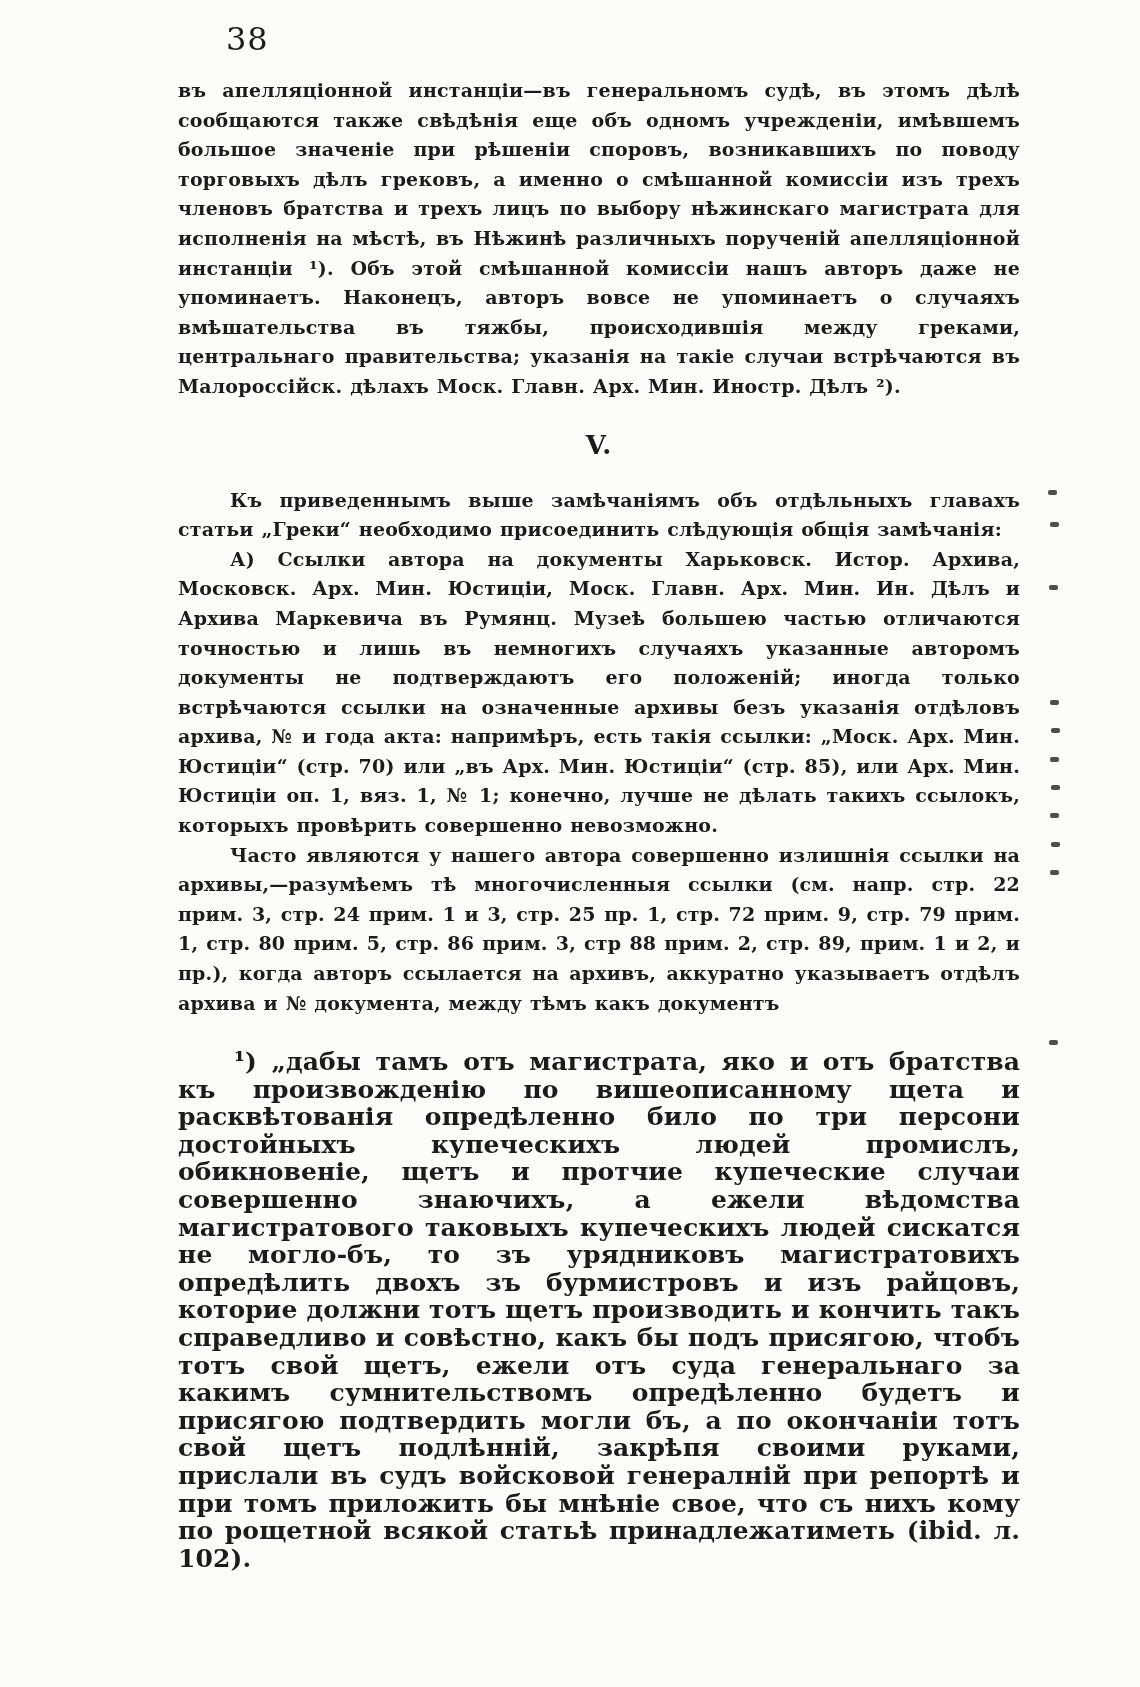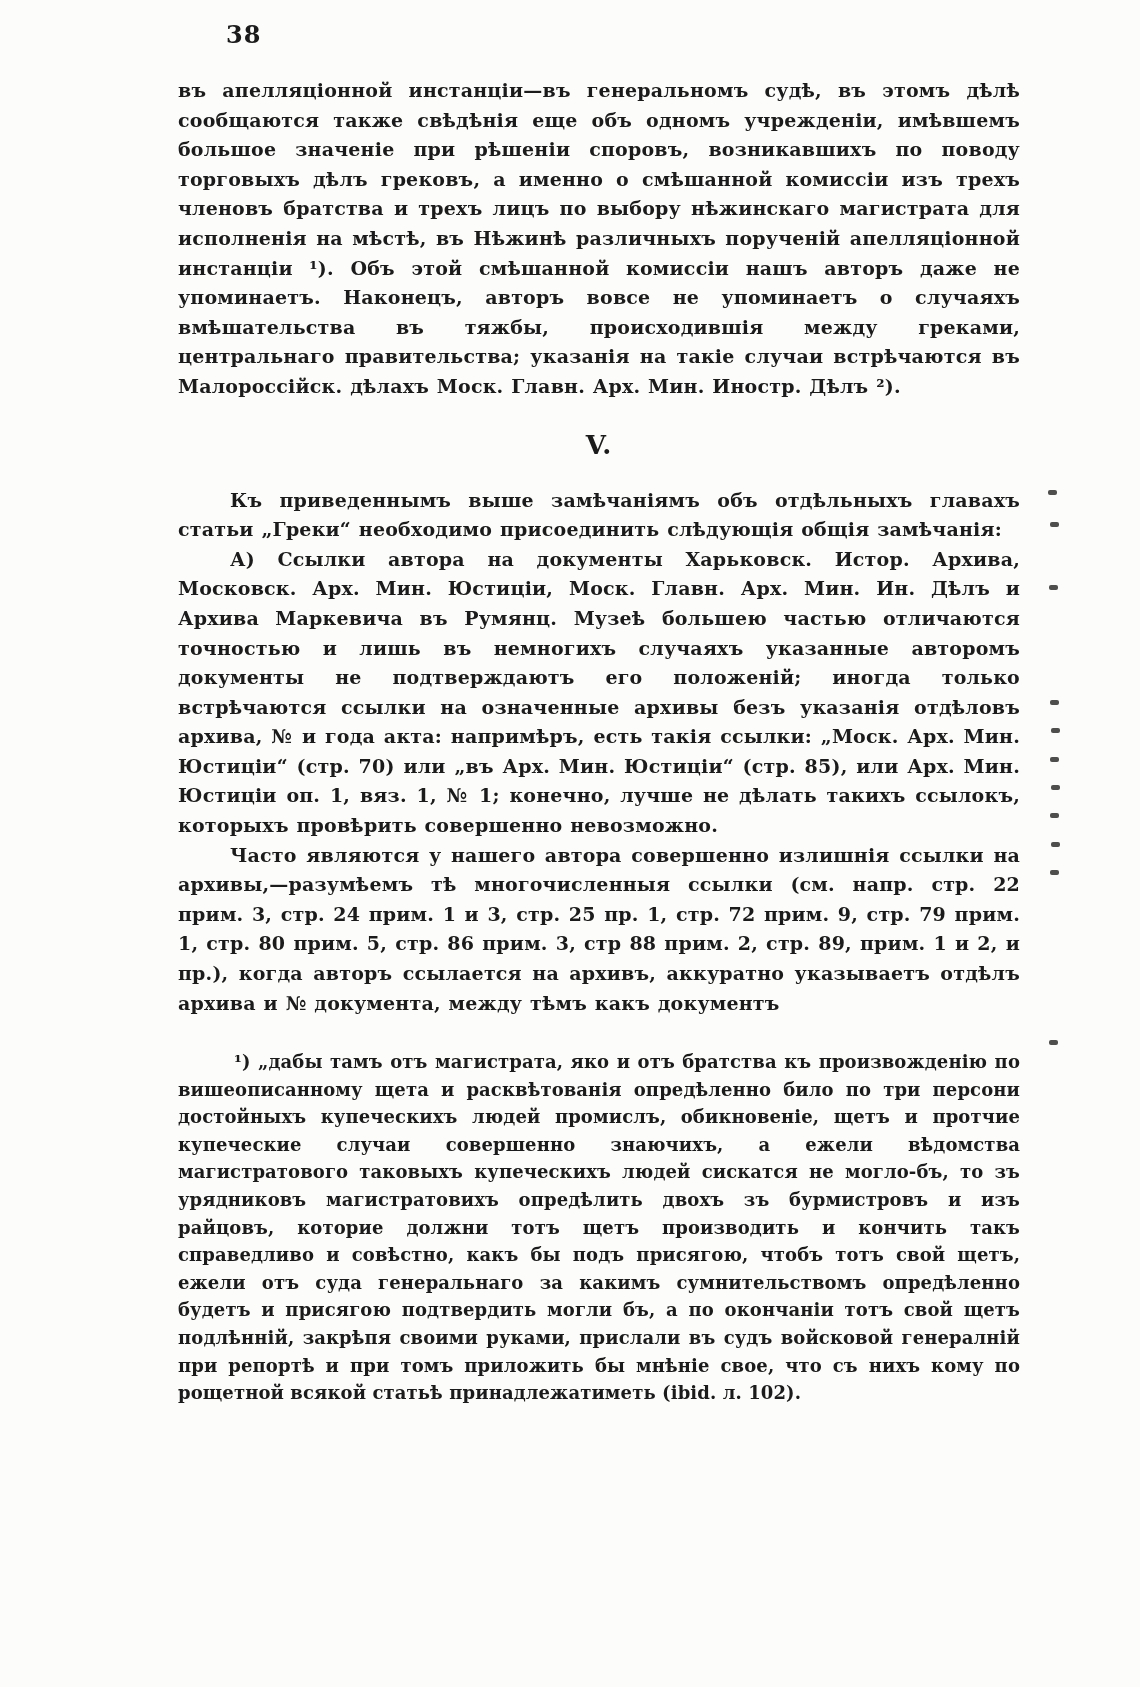--- a/index.html
+++ b/index.html
@@ -14,22 +14,22 @@
     margin: 0 auto;
     background: #fcfcfa;
     color: #1b1b1b;
     font-family: "DejaVu Serif", "Liberation Serif", serif;
     overflow: hidden;
   }
   .page-number {
     position: absolute;
     top: 20px;
     left: 226px;
-    font-size: 24px;
-    font-weight: bold;
+    font-size: 32px;
+    font-weight: normal;
     letter-spacing: 1px;
   }
   .text-block {
     position: absolute;
     top: 76px;
     left: 178px;
     width: 842px;
   }
   .body-paragraph {
     margin: 0;
@@ -51,21 +51,21 @@
     letter-spacing: 1px;
   }
   .footnote-block {
     position: absolute;
     top: 1048px;
     left: 178px;
     width: 842px;
   }
   .footnote {
     margin: 0 0 6px 0;
-    font-size: 18px;
+    font-size: 25px;
     line-height: 27.6px;
     font-weight: bold;
     text-align: justify;
     text-indent: 56px;
     letter-spacing: 0.1px;
   }
   .scan-artifact {
     position: absolute;
     width: 9px;
     height: 5px;

